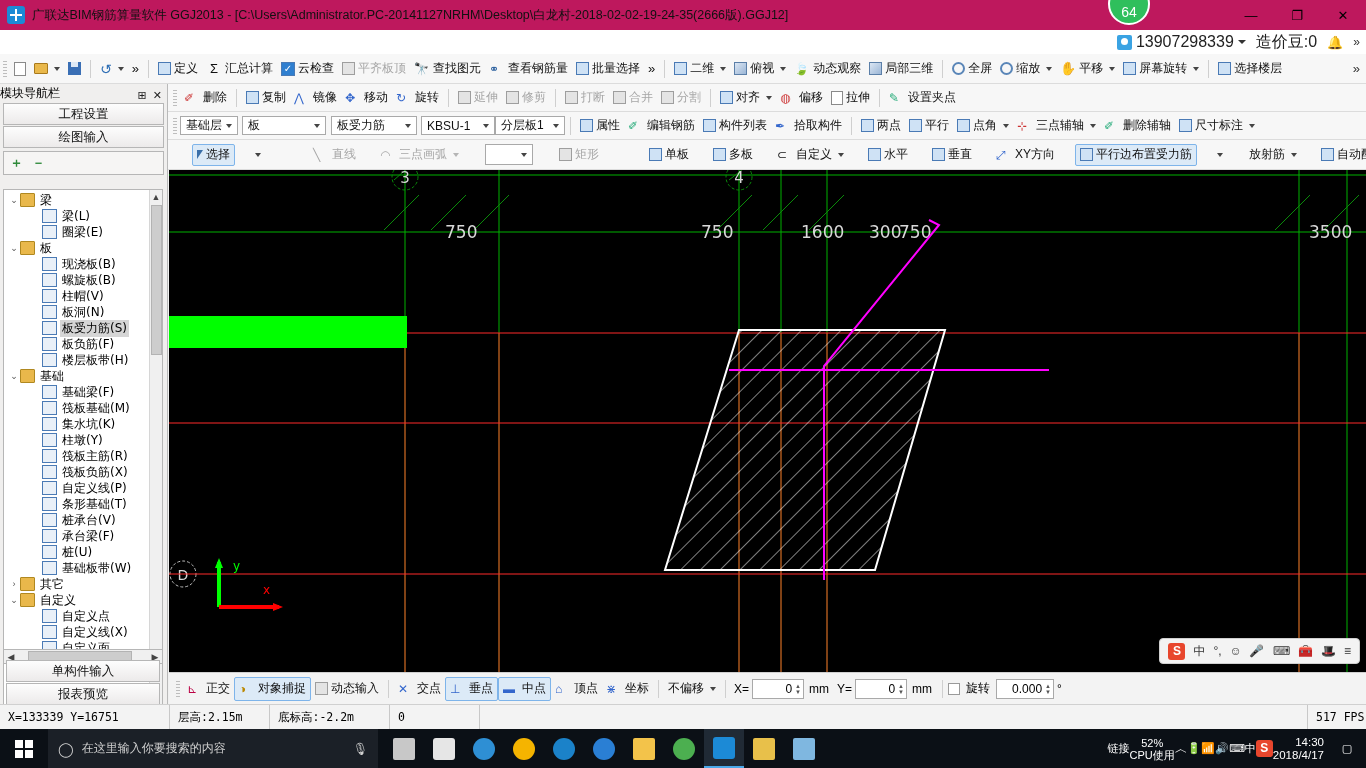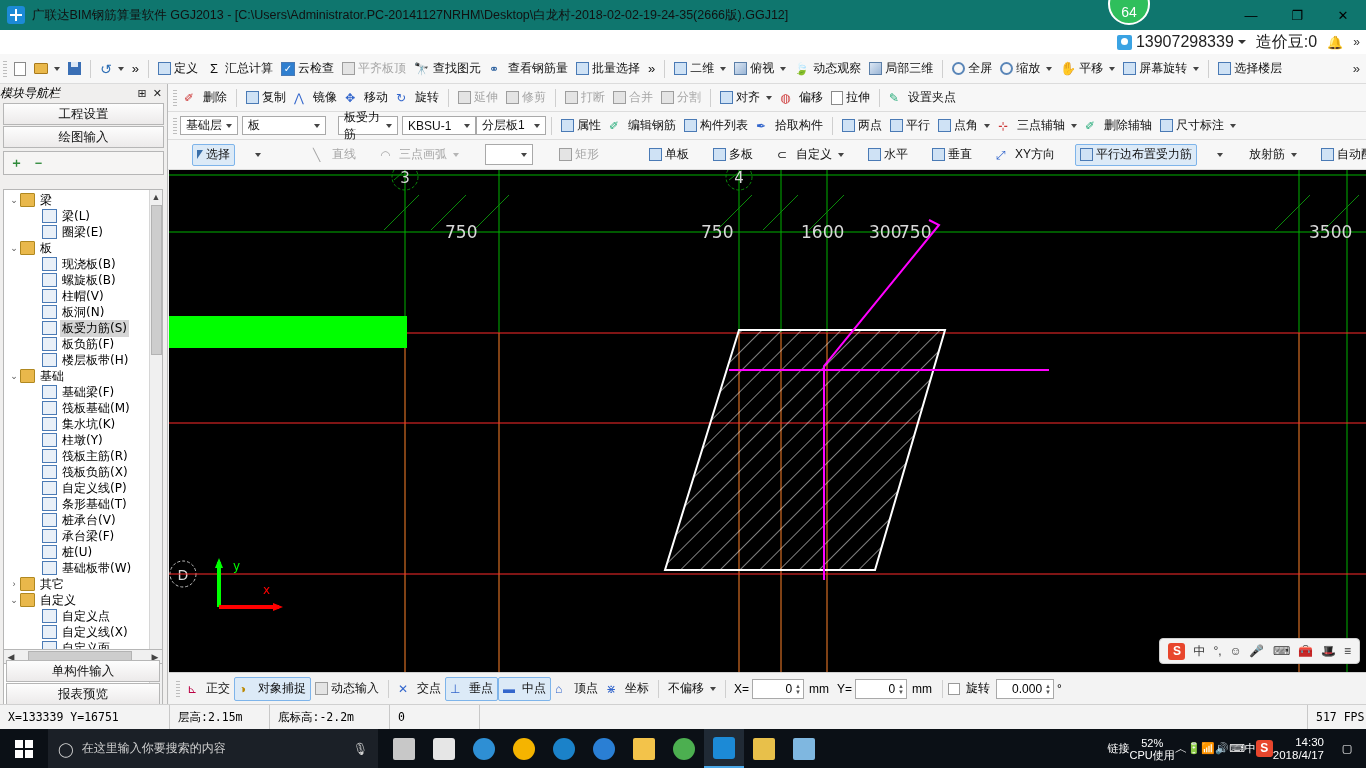--- a/index.html
+++ b/index.html
@@ -9,21 +9,21 @@
     font-size: 12px;
     background:#f0f0f0;
     color:#000;
     -webkit-font-smoothing: none;
   }
   #app { position:relative; width:1366px; height:768px; }
 
   
   .titlebar {
     position:absolute; left:0; top:0; width:1366px; height:30px;
-    background:#0f766e; display:flex; align-items:center;
+    background:#be185d; display:flex; align-items:center;
   }
   .titlebar .app-icon {
     width:18px; height:18px; margin-left:7px; margin-right:7px;
     background:#1c8ad6; border-radius:3px; position:relative; flex:0 0 auto;
   }
   .titlebar .app-icon:before {
     content:""; position:absolute; left:50%; top:3px; width:2px; height:12px;
     background:#fff; transform:translateX(-50%);
   }
   .titlebar .app-icon:after {
@@ -104,22 +104,22 @@
   }
   .combo .dd { margin-left:auto; margin-right:3px;}
   .combo.empty { width:76px; height:21px; }
 
   
   .navpanel {
     position:absolute; left:0; top:84px; width:168px; height:624px;
     background:#f0efee; border-right:1px solid #b9b9b9;
   }
   .nav-title {
-    height:18px; display:flex; align-items:center; justify-content:space-between;
-    padding:0 2px 0 0; font-size:12px; color:#000; background:#f0efee;font-style:italic;
+    height:18px; display:flex; align-items:flex-end; justify-content:space-between;
+    padding:0 2px 0 0; font-size:12px; color:#000; background:#f0efee;
   }
   .nav-title .pin,.nav-title .x { font-size:11px; padding:0 3px; color:#222;}
   .nav-btn {
     height:22px; margin:1px 3px; border:1px solid #b6b6b6; background:linear-gradient(#fdfdfd,#eceaea);
     display:flex;align-items:center;justify-content:center; font-size:12.5px; color:#111;
   }
   .nav-toolrow {
     height:24px; margin:3px 3px 0 3px; border:1px solid #b6b6b6; background:#f6f5f4;
     display:flex; align-items:center; gap:10px; padding-left:6px;
   }
@@ -395,21 +395,21 @@
   <div class="tb tb3" style="padding-left:170px;">
     <span class="gripper"></span>
     <div class="combo" style="width:58px">
         <span>基础层</span>
         <span class="dd"></span>
       </div>
     <div class="combo" style="width:84px;margin-left:4px">
         <span>板</span>
         <span class="dd"></span>
       </div>
-    <div class="combo" style="width:60px;margin-left:12px">
+    <div class="combo" style="width:86px;margin-left:5px">
         <span>板受力筋</span>
         <span class="dd"></span>
       </div>
     <div class="combo" style="width:74px;margin-left:4px">
         <span>KBSU-1</span>
         <span class="dd"></span>
       </div>
     <div class="combo" style="width:70px;">
         <span>分层板1</span>
         <span class="dd"></span>

